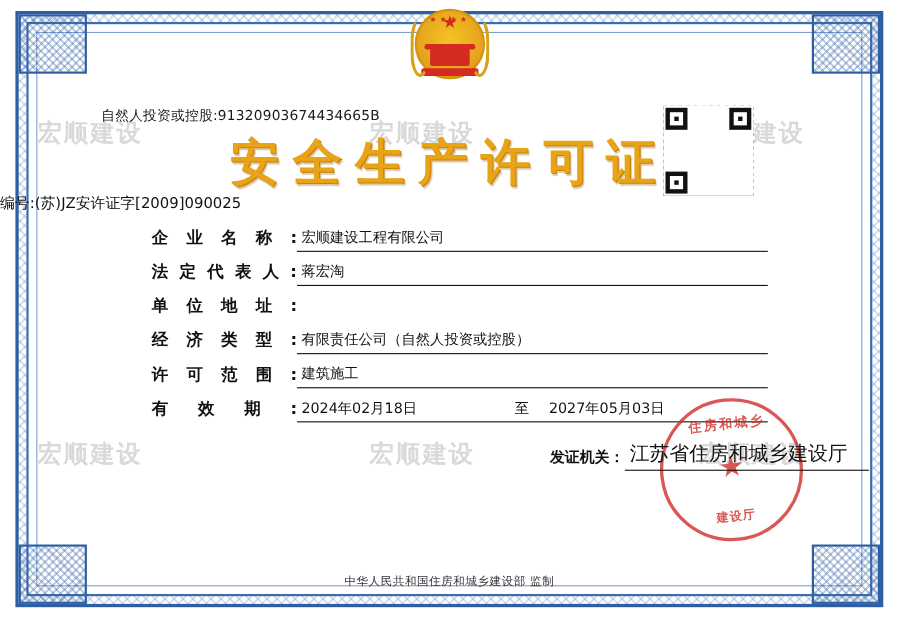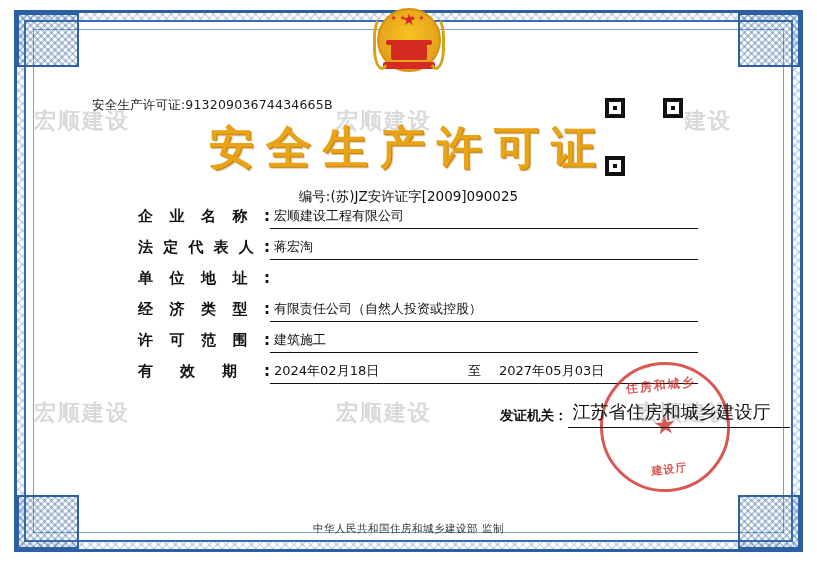--- a/index.html
+++ b/index.html
@@ -168,23 +168,23 @@
     font-weight: bold;
     letter-spacing: 12px;
     color: #e8a317;
     text-shadow:
       1px 1px 0 #c8820b,
       2px 2px 1px rgba(150,100,10,0.35);
     font-family: "DejaVu Sans", "Liberation Sans", sans-serif;
   }
   .cert-number {
     position: absolute;
-    left: 0; top: 188px;
+    left: 0; top: 176px;
     width: 817px;
-    text-align: center;
+    text-align: left;
     font-size: 13.5px;
     color: #111;
   }
 
   .fields {
     position: absolute;
     left: 138px; top: 198px;
     width: 560px;
   }
   .field-row {
@@ -348,21 +348,21 @@
   </div>
 
   <div class="watermark wm1">宏顺建设</div>
   <div class="watermark wm2">宏顺建设</div>
   <div class="watermark wm3">宏顺建设</div>
   <div class="watermark wm4">宏顺建设</div>
   <div class="watermark wm5">宏顺建设</div>
   <div class="watermark wm6">宏顺建设</div>
 
   <div class="credit-code">
-    <span>安全生产许可证:</span><span>91320903674434665B</span>
+    <span>自然人投资或控股:</span><span>91320903674434665B</span>
   </div>
 
   <div class="qr">
     <div class="qr-eye eye-tl"></div>
     <div class="qr-eye eye-tr"></div>
     <div class="qr-eye eye-bl"></div>
   </div>
 
   <div class="main-title">安全生产许可证</div>
 

